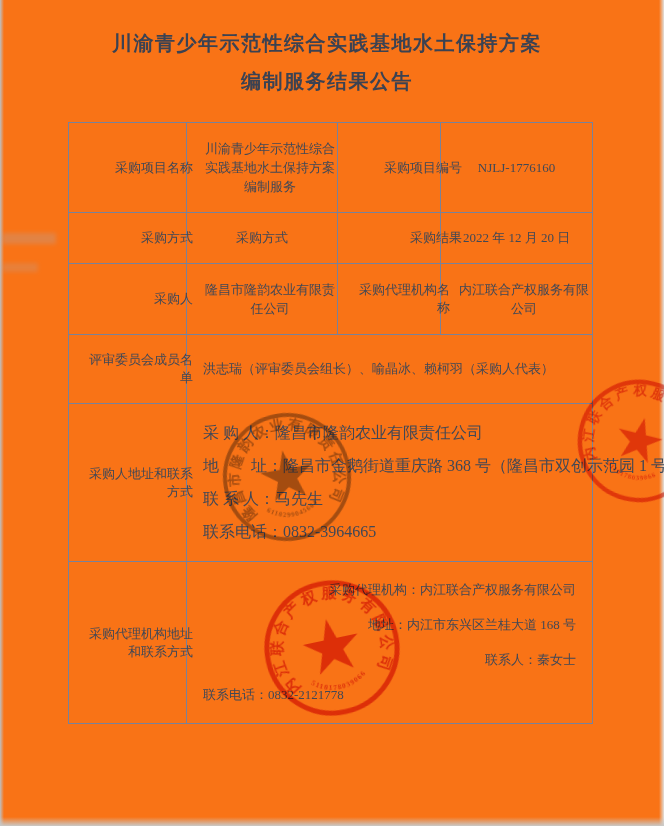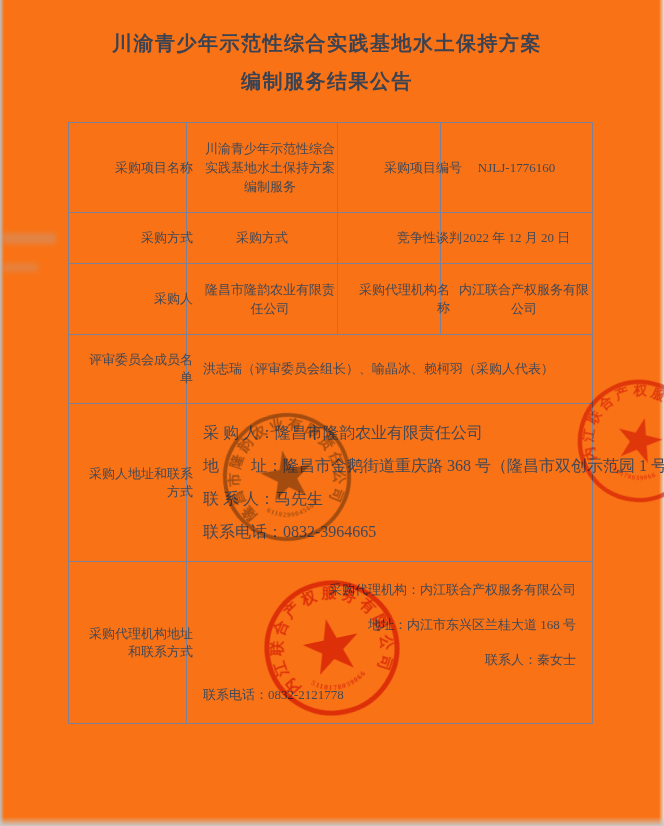--- a/index.html
+++ b/index.html
@@ -110,21 +110,21 @@
           </td>
     </tr>
     <tr class="r2">
       <td class="lbl">
             <div class="w108">采购方式</div>
           </td>
       <td class="ctr">
             <div>采购方式</div>
           </td>
       <td class="lbl">
-            <div class="w108">竞争性谈判</div>
+            <div class="w108">采购结果</div>
           </td>
       <td class="ctr">
             <div>2022 年 12 月 20 日</div>
           </td>
     </tr>
     <tr class="r3">
       <td class="lbl">
             <div class="w108">采购人</div>
           </td>
       <td class="ctr">

